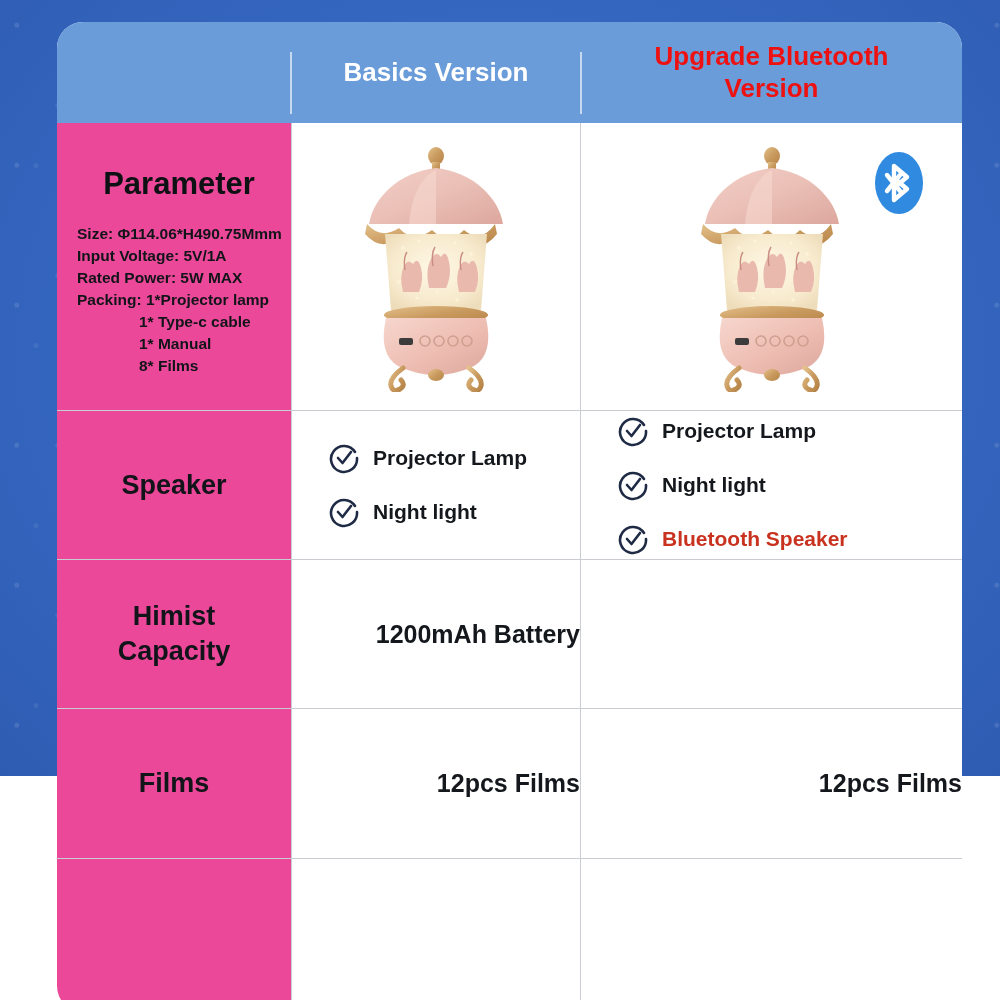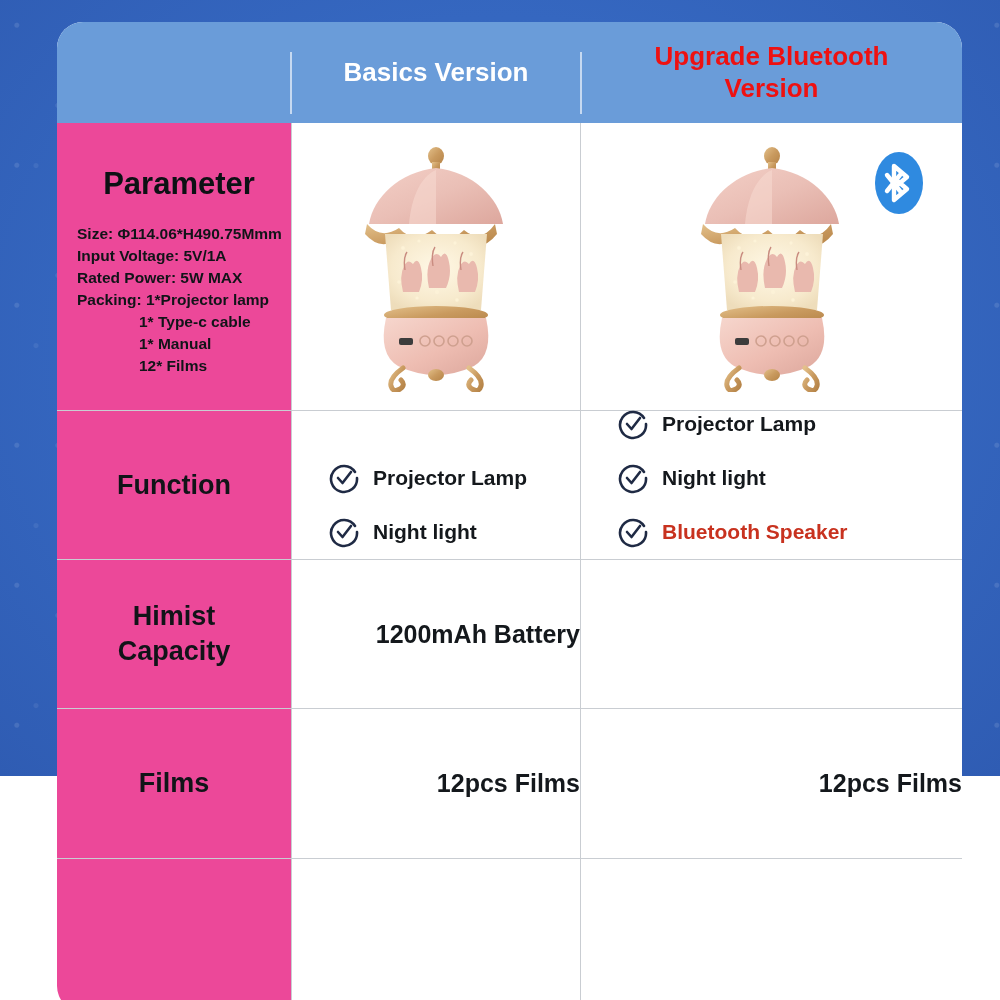--- a/index.html
+++ b/index.html
@@ -165,21 +165,21 @@
 
   
   .row-batt { height:149px; }
   .row-films { height:150px; }
   .row-partial { height:155px; }
   .cellval {
     width:100%; text-align:right;
     font-size:25px; color:#14181c; font-weight:600;
   }
   .cellval.red { color:#e8401c; font-weight:bold; }
-  .func-basic, .func-up { justify-content:flex-end; }
+  .func-basic, .func-up { justify-content:center; }
 </style>
 </head>
 <body>
 
 <div id="page">
 
   <div id="card">
 
     <div class="header">
       <div class="hdr-cell hdr-blank"></div>
@@ -197,21 +197,21 @@
 
         <div class="c-label">
           <div class="param-box">
             <div class="param-title">Parameter</div>
             <div class="param-line">Size: Φ114.06*H490.75Mmm</div>
             <div class="param-line">Input Voltage: 5V/1A</div>
             <div class="param-line">Rated Power: 5W MAX</div>
             <div class="param-line">Packing: 1*Projector lamp</div>
             <div class="param-line ind">1* Type-c cable</div>
             <div class="param-line ind">1* Manual</div>
-            <div class="param-line ind">12* Films</div>
+            <div class="param-line ind">8* Films</div>
           </div>
         </div>
 
         <div class="c-basic prod-cell">
           <svg class="lamp" viewBox="0 0 190 250">
             <defs>
               <linearGradient id="gDome" x1="0" y1="0" x2="1" y2="1">
                 <stop offset="0%" stop-color="#f3cfc6"></stop>
                   <stop offset="50%" stop-color="#eabfb6"></stop>
                   <stop offset="100%" stop-color="#dda79d"></stop>
@@ -357,21 +357,21 @@
           <svg class="bt-badge" viewBox="0 0 50 64">
             <ellipse cx="25" cy="32" rx="24" ry="31" fill="#2f8ae0"></ellipse>
             <path d="M20 15 L33 26 L20 37 L20 15 Z M20 27 L33 38 L20 49 L20 27 Z" fill="none" stroke="#ffffff" stroke-width="4.4" stroke-linejoin="round" stroke-linecap="round"></path>
             <line x1="13" y1="24" x2="26" y2="40" stroke="#ffffff" stroke-width="4.4" stroke-linecap="round"></line>
             <line x1="13" y1="40" x2="26" y2="24" stroke="#ffffff" stroke-width="4.4" stroke-linecap="round"></line>
           </svg>
         </div>
       </div>
 
       <div class="row row-func">
-        <div class="c-label">Function</div>
+        <div class="c-label">Speaker</div>
 
         <div class="c-basic func-basic">
           <div class="feat">
             <svg class="tick" viewBox="0 0 32 32">
               <path d="M27 10 a13 13 0 1 0 2 6" fill="none" stroke="#1F2A44" stroke-width="2.6" stroke-linecap="round"></path>
               <path d="M10 16 l4.5 5 L23 10" fill="none" stroke="#1F2A44" stroke-width="2.6" stroke-linecap="round" stroke-linejoin="round"></path>
             </svg>
             <span class="feat-txt">Projector Lamp</span>
           </div>
           <div class="feat">

